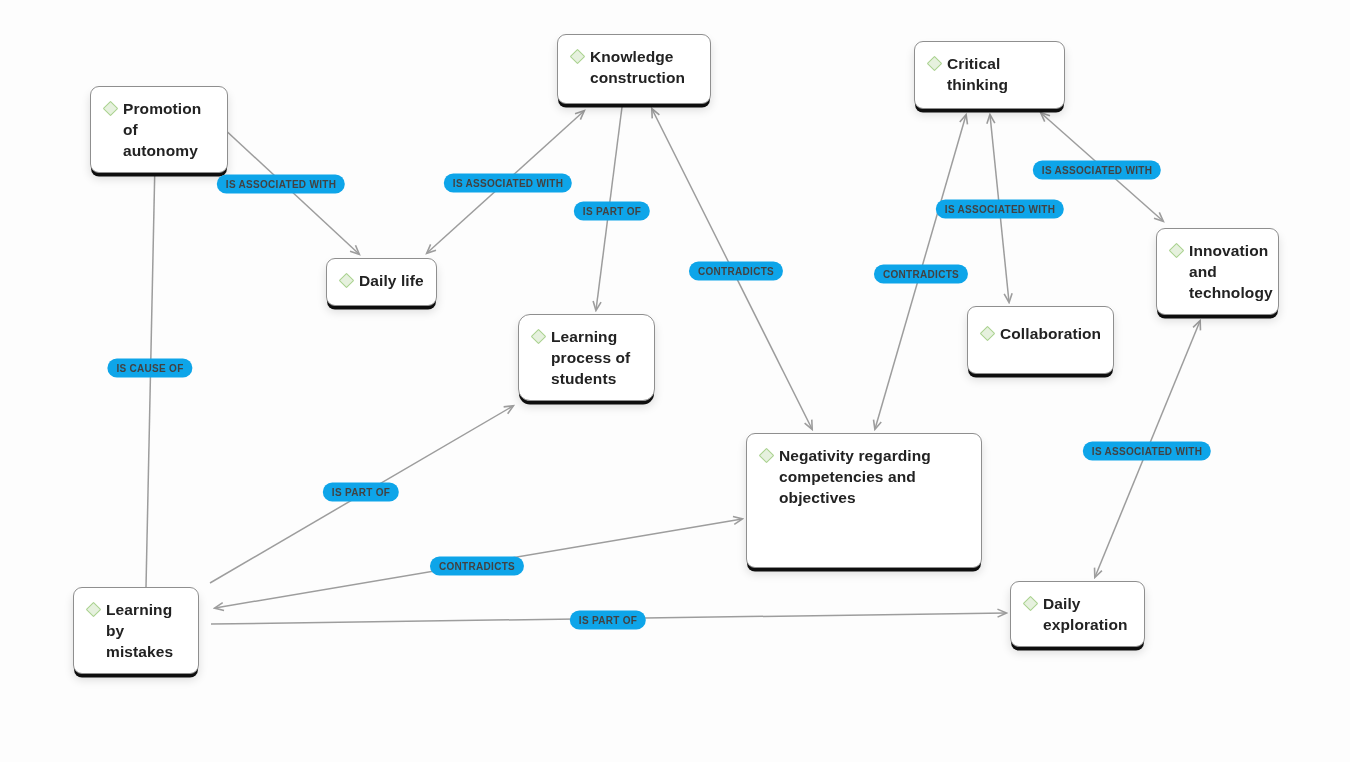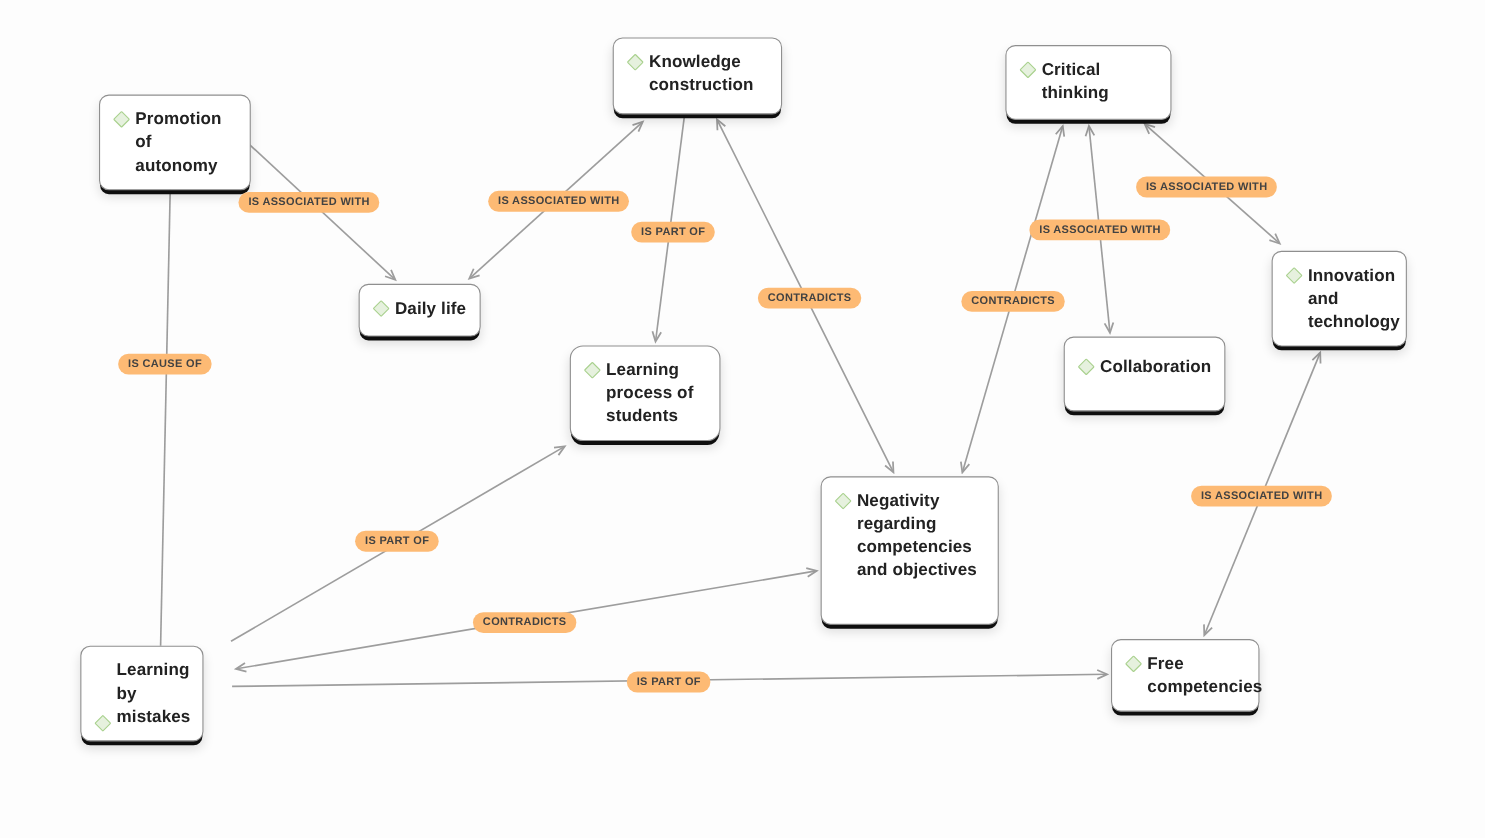--- a/index.html
+++ b/index.html
@@ -51,21 +51,21 @@
   .node-label {
     font-size: 15.5px;
     font-weight: 700;
     color: #222222;
     line-height: 1.35;
     letter-spacing: 0.1px;
   }
   .pill {
     position: absolute;
     transform: translate(-50%, -50%);
-    background: #fdba74;
+    background: #0ea5e9;
     color: #424242;
     font-size: 10px;
     font-weight: 700;
     letter-spacing: 0.3px;
     line-height: 1;
     padding: 5px 9px 4px 9px;
     border-radius: 11px;
     white-space: nowrap;
     cursor: pointer;
   }
@@ -123,36 +123,36 @@
   <div class="node" style="left:943px; top:306px; width:147px; min-height:68px; padding-top:17px;margin-left:24px;">
     <span class="diamond"></span>
     <span class="node-label">Collaboration</span>
   </div>
 
   <div class="node" style="left:1156px; top:228px; width:123px; min-height:86px;">
     <span class="diamond"></span>
     <span class="node-label">Innovation and technology</span>
   </div>
 
-  <div class="node" style="left:746px; top:433px; width:162px; min-height:135px;">
+  <div class="node" style="left:746px; top:433px; width:236px; min-height:135px;">
     <span class="diamond"></span>
     <span class="node-label">Negativity regarding competencies and objectives</span>
   </div>
 
   <div class="node" style="left:1010px; top:581px; width:135px; min-height:66px;">
     <span class="diamond"></span>
-    <span class="node-label">Free competencies</span>
+    <span class="node-label">Daily exploration</span>
   </div>
 
-  <div class="node" style="left:73px; top:587px; width:112px; min-height:68px;align-items:flex-end;">
+  <div class="node" style="left:73px; top:587px; width:126px; min-height:68px;">
     <span class="diamond"></span>
     <span class="node-label">Learning by mistakes</span>
   </div>
 
-  <div class="pill" style="left:150px; top:331px;">IS CAUSE OF</div>
+  <div class="pill" style="left:150px; top:368px;">IS CAUSE OF</div>
   <div class="pill" style="left:281px; top:184px;">IS ASSOCIATED WITH</div>
   <div class="pill" style="left:508px; top:183px;">IS ASSOCIATED WITH</div>
   <div class="pill" style="left:612px; top:211px;">IS PART OF</div>
   <div class="pill" style="left:736px; top:271px;">CONTRADICTS</div>
   <div class="pill" style="left:1000px; top:209px;">IS ASSOCIATED WITH</div>
   <div class="pill" style="left:921px; top:274px;">CONTRADICTS</div>
   <div class="pill" style="left:1097px; top:170px;">IS ASSOCIATED WITH</div>
   <div class="pill" style="left:1147px; top:451px;">IS ASSOCIATED WITH</div>
   <div class="pill" style="left:361px; top:492px;">IS PART OF</div>
   <div class="pill" style="left:477px; top:566px;">CONTRADICTS</div>

